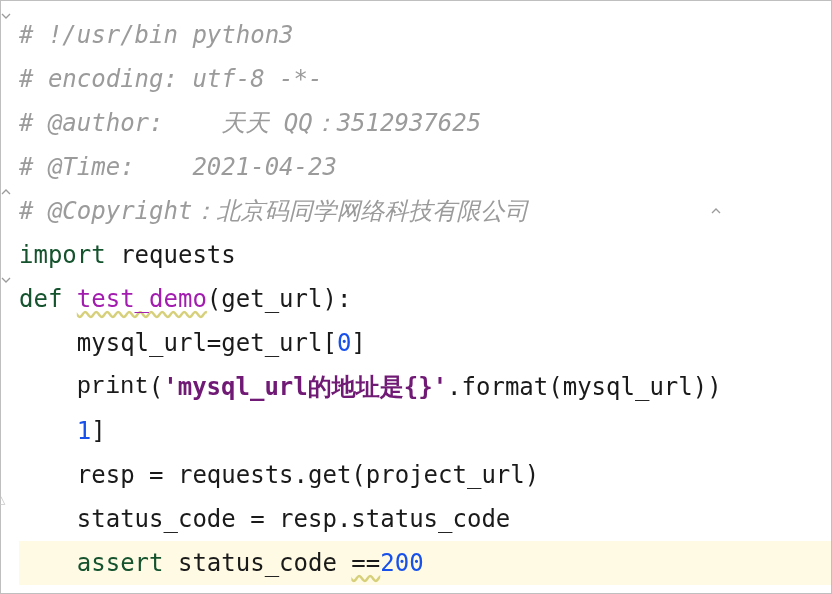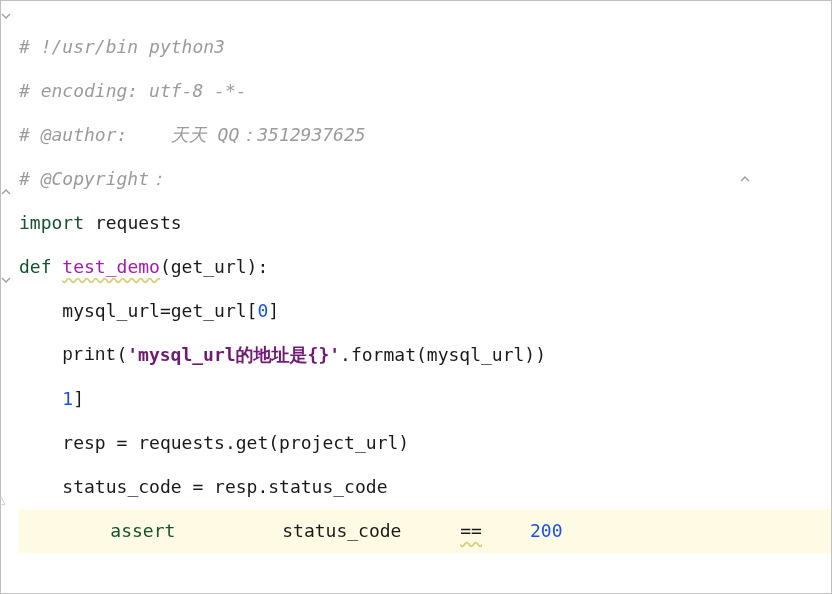--- a/index.html
+++ b/index.html
@@ -13,34 +13,33 @@
   }
   .editor{
     position:relative;
     box-sizing:border-box;
     width:832px;
     height:594px;
     border:1px solid #bfbfbf;
     background:#ffffff;
   }
   .code-area{
-    padding:24px 0 0 18px;
-    font-size:18px;
+    padding:12px 0 0 18px;
+    font-size:24px;
     line-height:44px;
   }
   .line{
     white-space:pre;
     position:relative;
     height:44px;
     display:flex;
     align-items:center;
   }
   .line.highlight{
     background:#fffae3;
-    gap:48px;
   }
   .plain{color:#1a1a1a;}
   .comment{color:#9b9b9b; font-style:italic;}
   .keyword{color:#14532d;}
   .func-name{color:#a21caf;}
   .string{color:#701a75; font-weight:bold;}
   .number{color:#1750eb;}
   .builtin{color:#1a1a1a;font-family:Liberation Mono, monospace;}
   .warn-underline{
     text-decoration-line:underline;
@@ -101,23 +100,26 @@
     </div>
 
     <div class="line">
       <span class="comment"># encoding: utf-8 -*-</span>
     </div>
 
     <div class="line">
       <span class="comment"># @author:    </span><span class="comment">天天 QQ：3512937625</span>
     </div>
 
+    <div class="line">
+      <span class="comment"># @Time:    2021-04-23</span>
+    </div>
 
     <div class="line">
-      <span class="comment"># @Copyright：</span>
+      <span class="comment"># @Copyright：</span><span class="comment">北京码同学网络科技有限公司</span>
       <span class="right-fold">
         <svg width="10" height="10">
             <path d="M1 7 L5 3 L9 7" fill="none" stroke="#9b9b9b" stroke-width="1.3"></path>
           </svg>
       </span>
     </div>
 
     <div class="line">
       <span class="keyword">import</span><span class="plain"> </span><span class="plain">requests</span>
     </div>

